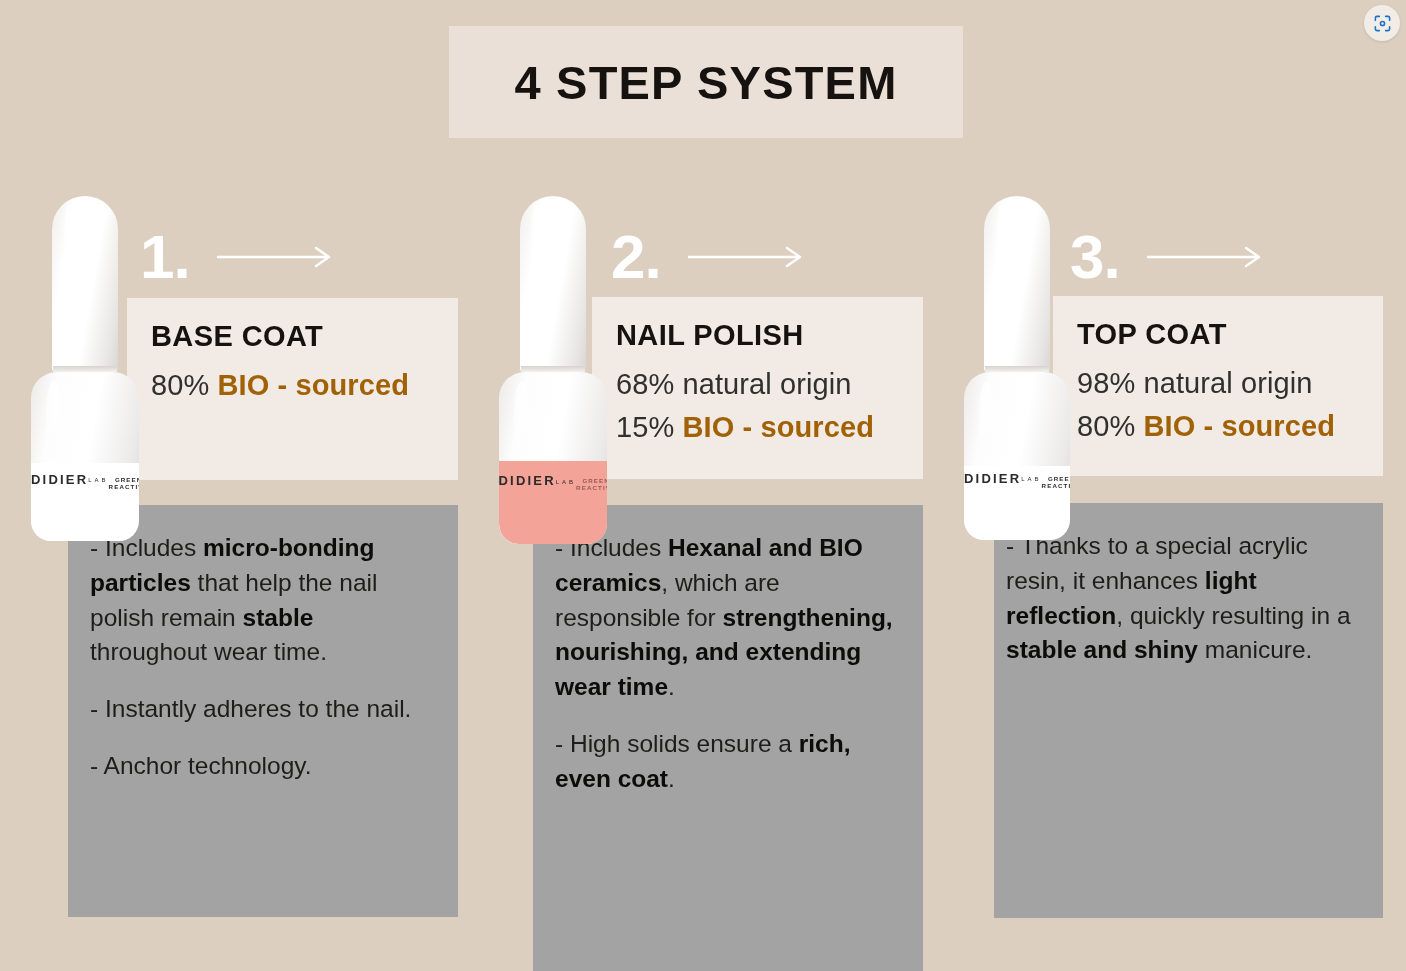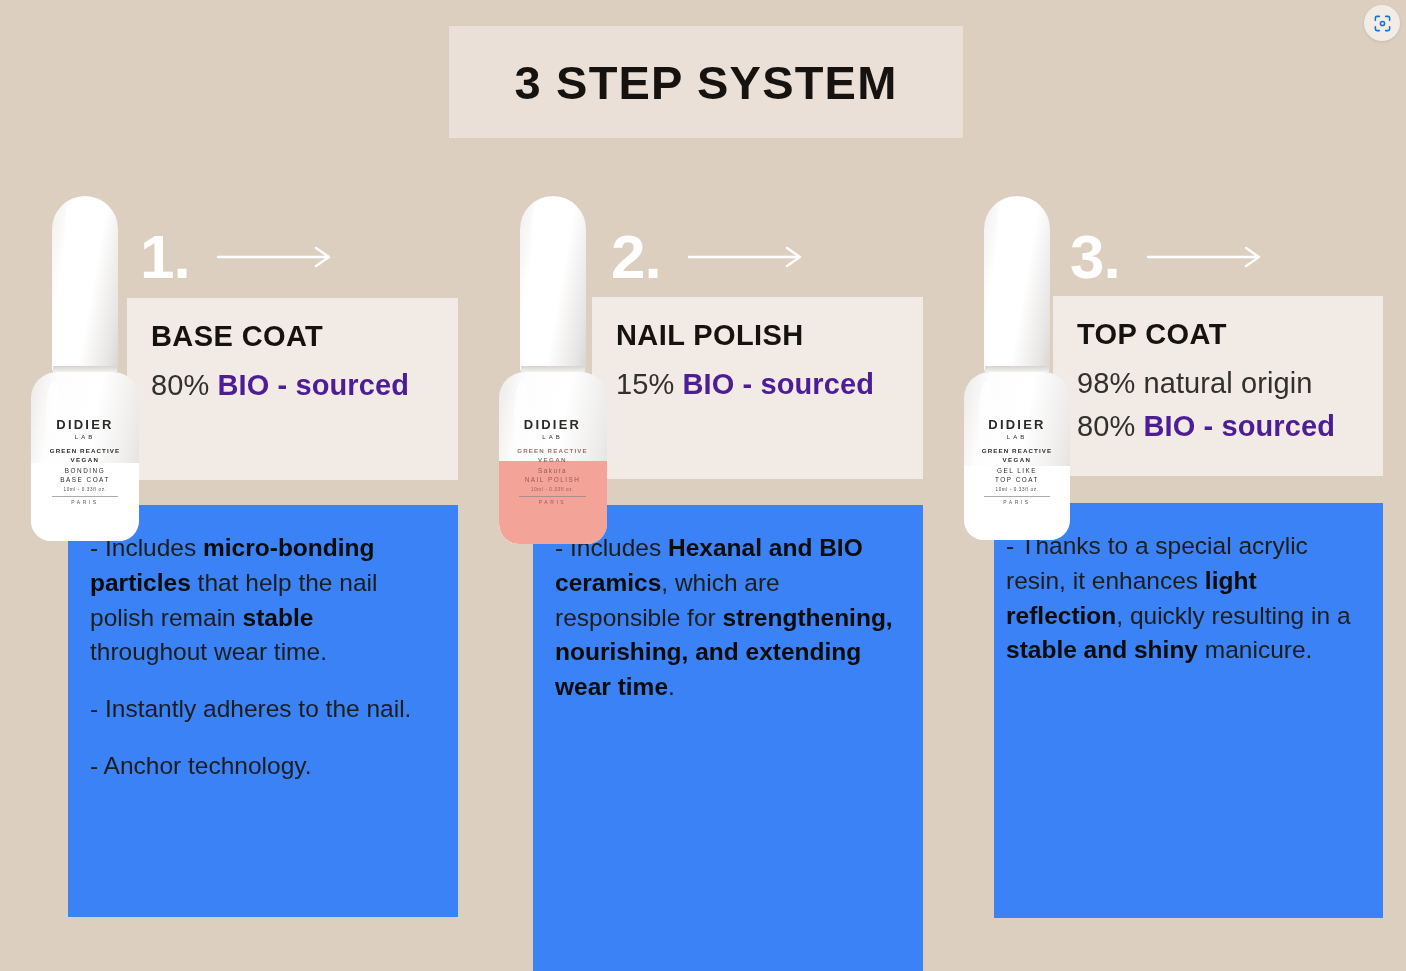--- a/index.html
+++ b/index.html
@@ -63,26 +63,26 @@
   }
   .hdr-inner { padding-left: 24px; }
   .hdr-title {
     font-size: 29px; font-weight: 700; color: #15120f;
     letter-spacing: .4px; margin-bottom: 16px;
   }
   .hdr-line {
     font-size: 29px; color: #30302e; font-weight: 400; margin-bottom: 10px;
     letter-spacing: .1px; white-space: nowrap;
   }
-  .bio { color: #4c1d95; font-weight: 700; }
+  .bio { color: #a16207; font-weight: 700; }
 
   
   .card {
     position: absolute;
-    background: #3b82f6;
+    background: #a3a3a3;
     padding: 26px 22px 20px 22px;
   }
   .bullet {
     font-size: 24.5px; line-height: 1.42; color: #1d1d1b;
     font-weight: 400; margin-bottom: 22px;
   }
   .bullet:last-child { margin-bottom: 0; }
   .bullet b { font-weight: 700; color: #0c0c0b; }
 
   
@@ -107,21 +107,21 @@
     position: absolute; left: 0; right: 0; bottom: 0;
     border-radius: 0 0 20px 20px;
   }
   .jar .gloss {
     position: absolute; left: 14%; top: 6%; width: 14%; height: 46%;
     border-radius: 45%;
     background: linear-gradient(180deg,rgba(255,255,255,.9),rgba(255,255,255,0));
   }
   .label {
     position: absolute; left: 0; right: 0; top: 0; bottom: 0;
-    display: flex; flex-direction: column; align-items: center;
+    display: flex; flex-direction: row; align-items: center;
     justify-content: flex-start; padding-top: 42%;
     text-align: center; color: #2b2b2a; pointer-events: none;
   }
   .brand { font-size: 13px; font-weight: 700; letter-spacing: 2.2px; }
   .sub-lab { font-size: 6px; letter-spacing: 3px; margin-top: 2px; }
   .l1 { font-size: 6.2px; font-weight: 700; letter-spacing: 1.1px; margin-top: 7px; }
   .l2 { font-size: 6.2px; font-weight: 700; letter-spacing: 1.4px; margin-top: 2px; }
   .l3 { font-size: 6.4px; letter-spacing: 1.5px; margin-top: 4px; }
   .l4 { font-size: 6.4px; letter-spacing: 1.5px; margin-top: 2px; }
   .vol { font-size: 4.6px; letter-spacing: .6px; margin-top: 4px; opacity:.85; }
@@ -143,21 +143,21 @@
     <svg width="19" height="19" viewBox="0 0 24 24" fill="none" stroke="#1a73c7" stroke-width="2" stroke-linecap="round" stroke-linejoin="round">
       <path d="M3 8V5a2 2 0 0 1 2-2h3"></path>
       <path d="M16 3h3a2 2 0 0 1 2 2v3"></path>
       <path d="M21 16v3a2 2 0 0 1-2 2h-3"></path>
       <path d="M8 21H5a2 2 0 0 1-2-2v-3"></path>
       <circle cx="12" cy="12" r="2.6"></circle>
     </svg>
   </div>
 
   <div class="title-panel">
-    <div class="title-text">3 STEP SYSTEM</div>
+    <div class="title-text">4 STEP SYSTEM</div>
   </div>
 
   <div class="col col-1">
 
     <div class="step-row" style="left:140px; top:226px;">
       <span class="step-num">1.</span>
       <svg class="arrow" width="120" height="26" viewBox="0 0 120 26">
         <path d="M2 13 H112 M100 4 L113 13 L100 22" stroke="#ffffff" stroke-width="2.4" fill="none" stroke-linecap="round" stroke-linejoin="round"></path>
       </svg>
     </div>
@@ -205,29 +205,31 @@
     <div class="step-row" style="left:146px; top:226px;">
       <span class="step-num">2.</span>
       <svg class="arrow" width="120" height="26" viewBox="0 0 120 26">
         <path d="M2 13 H112 M100 4 L113 13 L100 22" stroke="#ffffff" stroke-width="2.4" fill="none" stroke-linecap="round" stroke-linejoin="round"></path>
       </svg>
     </div>
 
     <div class="hdr" style="left:127px; top:297px; width:331px; height:182px;">
       <div class="hdr-inner">
         <div class="hdr-title">NAIL POLISH</div>
+        <div class="hdr-line">68% natural origin</div>
         <div class="hdr-line">
           <span>15% </span><span class="bio">BIO - sourced</span>
         </div>
       </div>
     </div>
 
     <div class="card" style="left:68px; top:505px; width:390px; height:534px;">
       <div>
           <div class="bullet"><span>- Includes </span><b>Hexanal and BIO ceramics</b><span>, which are responsible for </span><b>strengthening, nourishing, and extending wear time</b><span>.</span></div>
+          <div class="bullet"><span>- High solids ensure a </span><b>rich, even coat</b><span>.</span></div>
         </div>
     </div>
 
     <div class="bottle" style="left:30px; top:196px; width:115px; height:350px;">
       <div class="cap" style="top:0; width:66px; height:176px;"></div>
       <div class="neck" style="top:170px; width:64px; height:6px;"></div>
       <div class="jar" style="top:176px; width:108px; height:172px;">
         <div class="fill" style="height: 48%; background: rgb(243, 163, 152);"></div>
         <div class="gloss"></div>
         <div class="label on-pink">

